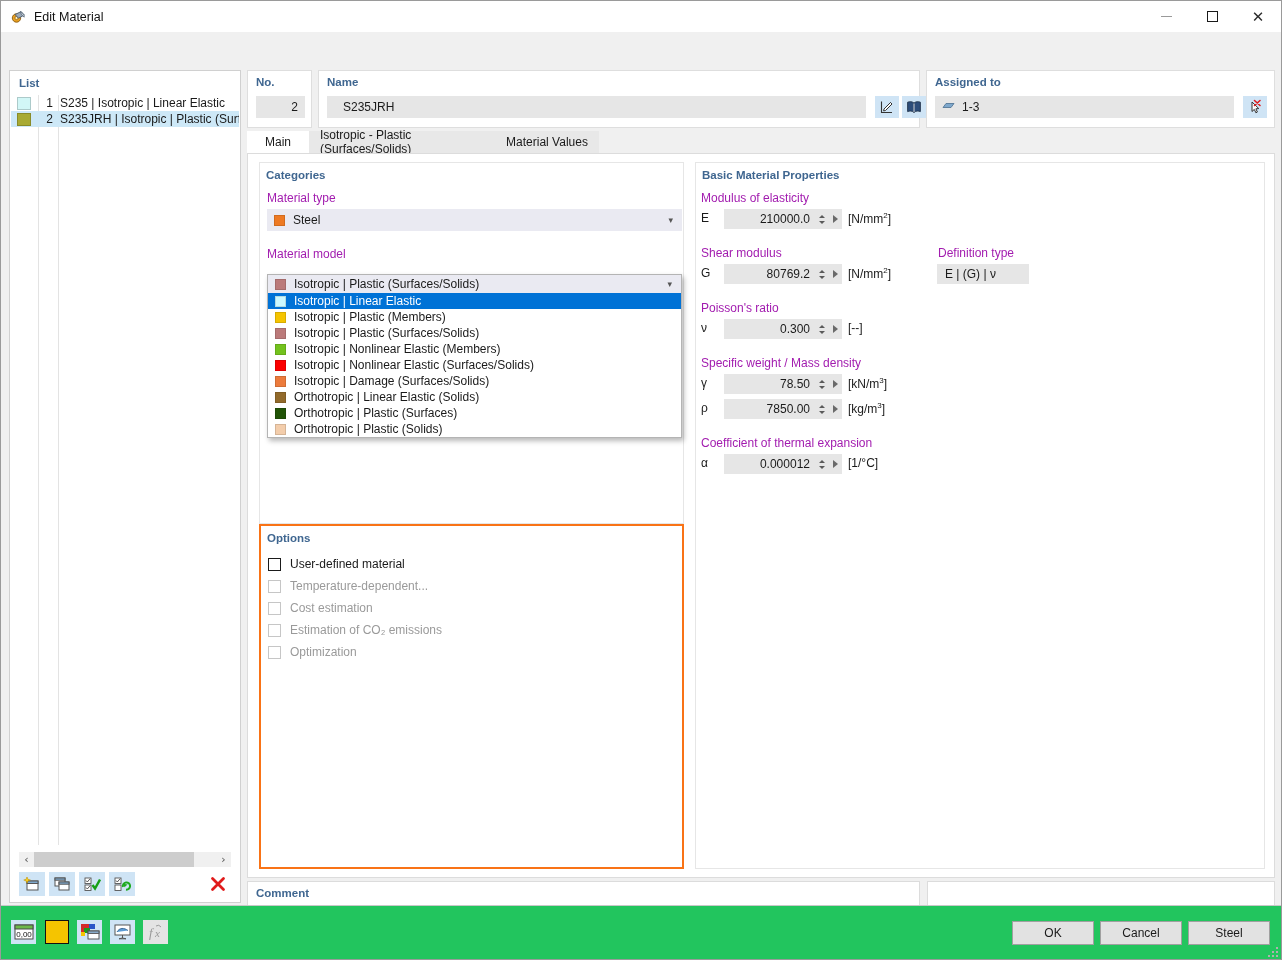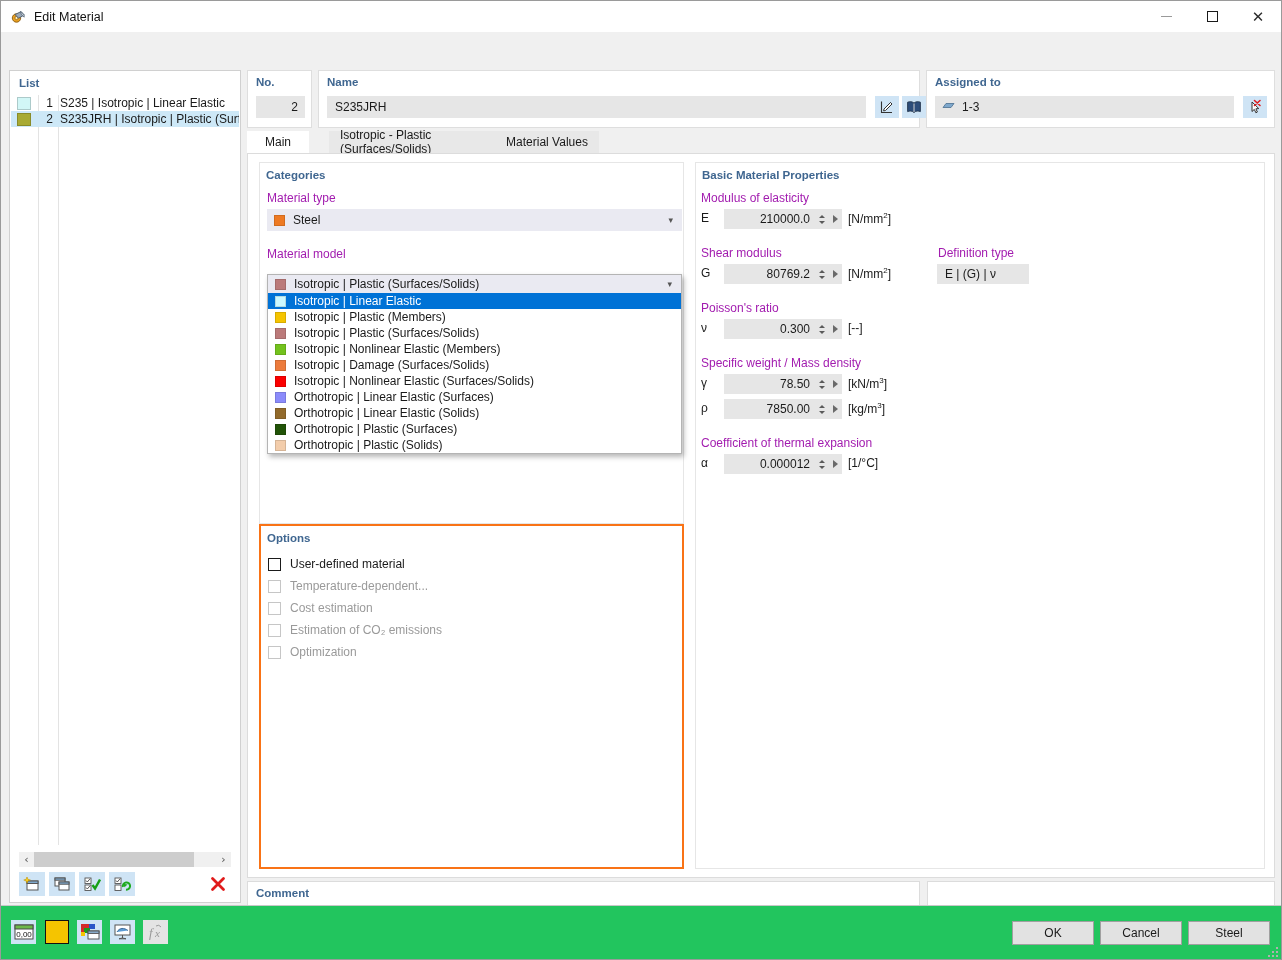--- a/index.html
+++ b/index.html
@@ -147,21 +147,21 @@
     position: absolute;
     background: #e6e6e6;
     border: none;
     box-sizing: border-box;
     font-size: 12px;
     display: flex;
     align-items: center;
     color: #1a1a1a;
   }
   #no-field { left: 8px; top: 25px; width: 49px; height: 22px; justify-content: flex-end; padding-right: 7px; }
-  #name-field { left: 8px; top: 25px; width: 539px; height: 22px; padding-left: 8px; }
+  #name-field { left: 8px; top: 25px; width: 539px; height: 22px; padding-left: 16px; }
   #assigned-field { left: 8px; top: 25px; width: 299px; height: 22px; padding-left: 7px; gap: 7px;}
   .icon-btn {
     position: absolute;
     width: 24px; height: 22px;
     background: #cfe4f5;
     display: flex; align-items: center; justify-content: center;
   }
   
   .tabstrip {
     position: absolute; left: 246px; top: 99px; width: 1028px; height: 22px;
@@ -482,21 +482,21 @@
       <div class="icon-btn" style="left:316px; top:25px;">
         <svg width="17" height="17" viewBox="0 0 17 17">
           <path d="M5 3 L5 12.5 L7.3 10.4 L8.9 13.8 L10.4 13 L8.9 9.8 L11.8 9.6 Z" fill="#fff" stroke="#333" stroke-width="1"></path>
           <path d="M7.5 1.5 L13 6.5 M13 1.5 L7.5 6.5" stroke="#e01b1b" stroke-width="1.6" stroke-linecap="round"></path>
         </svg>
       </div>
     </div>
 
     <div class="tabstrip">
       <div class="tab active" style="left:0px; width:62px;">Main</div>
-      <div class="tab" style="left:62px; width:186px;margin-left:20px;">Isotropic - Plastic (Surfaces/Solids)</div>
+      <div class="tab" style="left:62px; width:186px;">Isotropic - Plastic (Surfaces/Solids)</div>
       <div class="tab" style="left:248px; width:104px;">Material Values</div>
     </div>
 
     <div class="panel" id="main-panel">
 
       <div id="cat-box">
         <div class="sec-hdr grouplabel">Categories</div>
         <div class="flabel" style="left:7px; top:28px;">Material type</div>
         <div class="combo" style="left:7px; top:46px; width:415px;">
           <span class="dd-sw" style="background:#ee7a23"></span>
@@ -521,30 +521,26 @@
           </div>
           <div class="dd-item">
             <span class="dd-sw" style="background:#bb7a7a"></span>
             <span>Isotropic | Plastic (Surfaces/Solids)</span>
           </div>
           <div class="dd-item">
             <span class="dd-sw" style="background:#73c21d"></span>
             <span>Isotropic | Nonlinear Elastic (Members)</span>
           </div>
           <div class="dd-item">
+            <span class="dd-sw" style="background:#fb0000"></span>
+            <span>Isotropic | Nonlinear Elastic (Surfaces/Solids)</span>
+          </div>
+          <div class="dd-item">
             <span class="dd-sw" style="background:#ec7b3c"></span>
             <span>Isotropic | Damage (Surfaces/Solids)</span>
-          </div>
-          <div class="dd-item">
-            <span class="dd-sw" style="background:#fb0000"></span>
-            <span>Isotropic | Nonlinear Elastic (Surfaces/Solids)</span>
-          </div>
-          <div class="dd-item">
-            <span class="dd-sw" style="background:#8b8bfb"></span>
-            <span>Orthotropic | Linear Elastic (Surfaces)</span>
           </div>
           <div class="dd-item">
             <span class="dd-sw" style="background:#926a2b"></span>
             <span>Orthotropic | Linear Elastic (Solids)</span>
           </div>
           <div class="dd-item">
             <span class="dd-sw" style="background:#215307"></span>
             <span>Orthotropic | Plastic (Surfaces)</span>
           </div>
           <div class="dd-item">

